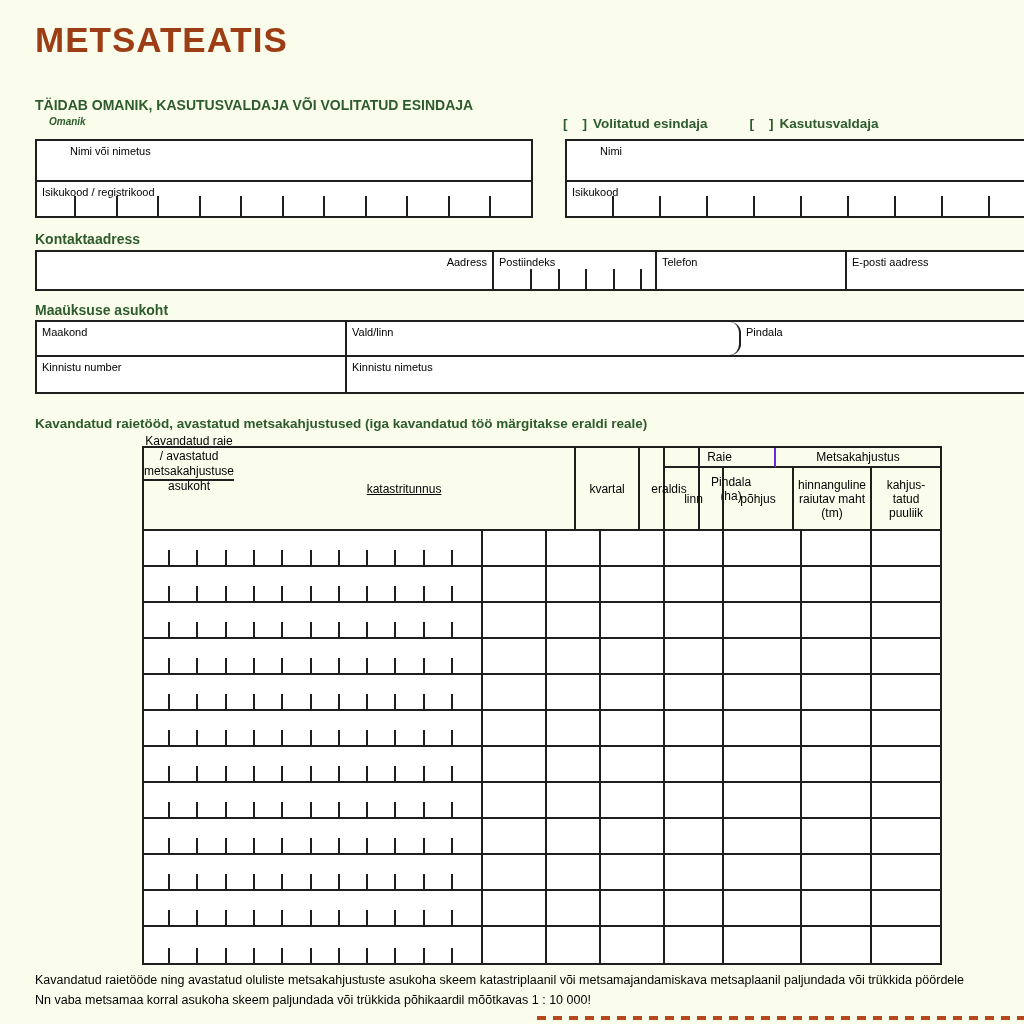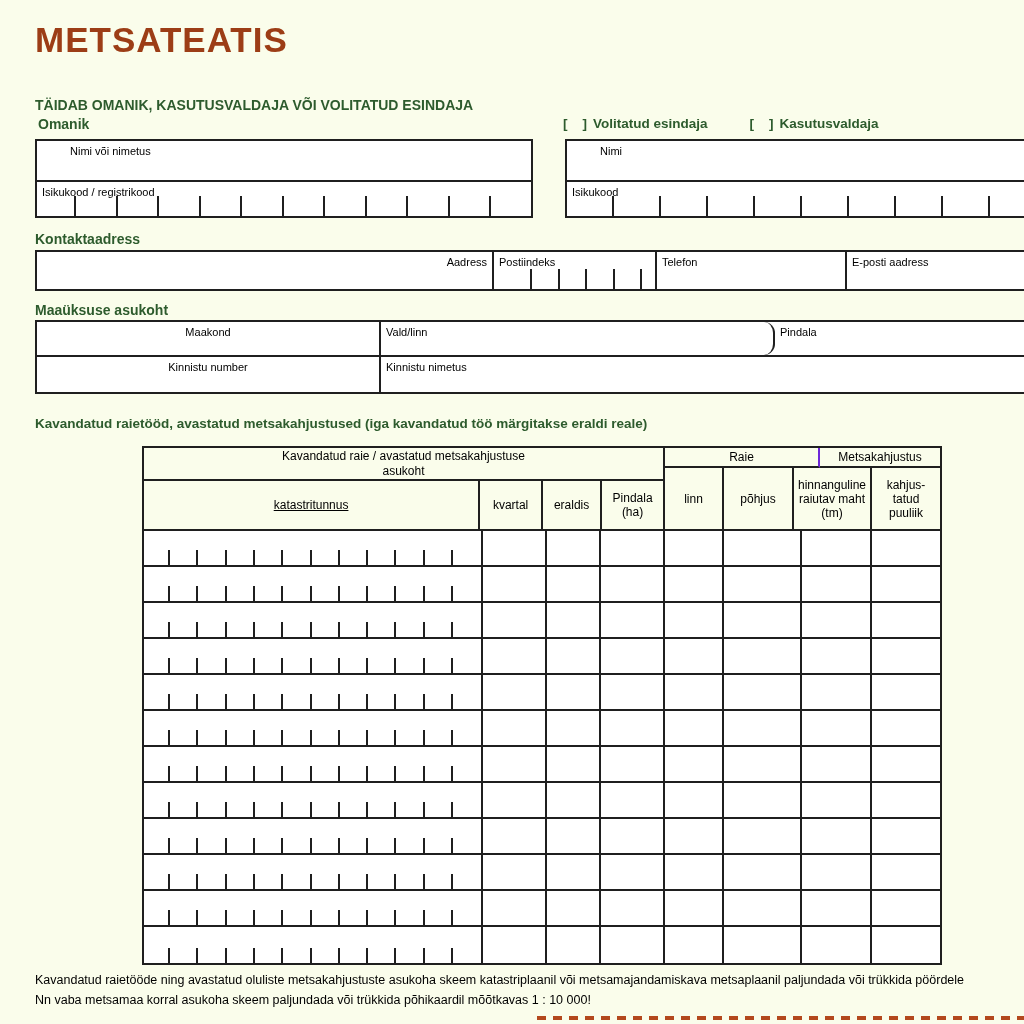--- a/index.html
+++ b/index.html
@@ -12,21 +12,21 @@
     color:#000;
   }
   .abs { position:absolute; }
   .title {
     left:35px; top:20px;
     font-size:35px; font-weight:bold; letter-spacing:1px;
     color:#9C3D16;
   }
   .green-h { color:#2D5B2D; font-weight:bold; }
   .sec1-heading { left:35px; top:97px;  font-size:14px; }
-  .owner-heading { left:38px; top:116px; font-size:14px; }
+  .owner-heading { left:49px; top:116px; font-size:10px;font-style:italic; }
   .rep-heading   { left:563px; top:116px; font-size:13.5px; display:flex; gap:6px; }
   .rep-heading .gap { width:30px; }
   .contact-heading  { left:35px; top:231px; font-size:14px; }
   .location-heading { left:35px; top:302px; font-size:14px; }
   .table-heading    { left:35px; top:416px; font-size:13.5px; }
 
   .box {
     background:#fff;
     border:2px solid #1F1F1F;
   }
@@ -50,44 +50,44 @@
   .c-address { width:457px;text-align:right; }
   .c-post { width:163px; }
   .c-phone { width:190px; }
   .c-email { flex:1; }
 
   .location-box { left:35px; top:320px; width:1070px; height:74px; display:flex; flex-direction:column; }
   .lrow { display:flex; height:35px; }
   .lrow1 { border-bottom:2px solid #1F1F1F; }
   .lcell { position:relative; border-right:2px solid #1F1F1F; height:100%; }
   .lcell:last-child { border-right:none; }
-  .l-county, .l-propnum { width:344px;text-align:center; }
+  .l-county, .l-propnum { width:310px; }
   .l-vald { width:394px;border-radius:11px; }
   .l-metskond, .l-propname { flex:1; }
 
   
   .wtable {
     left:142px; top:446px; width:800px;
     border:2px solid #1F1F1F;
   }
   .whead { display:flex; border-bottom:2px solid #1F1F1F; height:83px; font-size:12px; }
-  .half-left { width:521px; border-right:2px solid #1F1F1F; display:flex; flex-direction:column; }
+  .half-left { width:521px; border-right:2px solid #1F1F1F; display:flex; flex-direction:row; }
   .group-cell {
     height:33px; border-bottom:2px solid #1F1F1F;
     display:flex; align-items:center; justify-content:center;
     text-align:center; white-space:pre-line; line-height:15px;
   }
   .half-left .subs { flex:1; display:flex; }
   .half-right { flex:1; display:flex; flex-direction:column; }
   .groups { height:20px; display:flex; }
   .gcell {
     display:flex; align-items:center; justify-content:center;
     border-bottom:2px solid #1F1F1F;
   }
-  .gr1 { width:155px; border-right:2px solid #6d28d9;text-align:right; }
+  .gr1 { width:111px; border-right:2px solid #6d28d9;text-align:right; }
   .gr2 { flex:1; }
   .half-right .subs { flex:1; display:flex; }
   .hcell {
     display:flex; align-items:center; justify-content:center;
     text-align:center; white-space:pre-line; line-height:14px;
     border-right:2px solid #1F1F1F;
   }
   .hcell:last-child { border-right:none; }
   .hc1 { width:342px;text-decoration:underline; } .hc2 { width:64px; } .hc3 { width:60px; } .hc4 { width:62px; border-right:none; }
   .hc5 { width:59px; } .hc6 { width:78px; } .hc7 { width:70px; } .hc8 { flex:1; }

